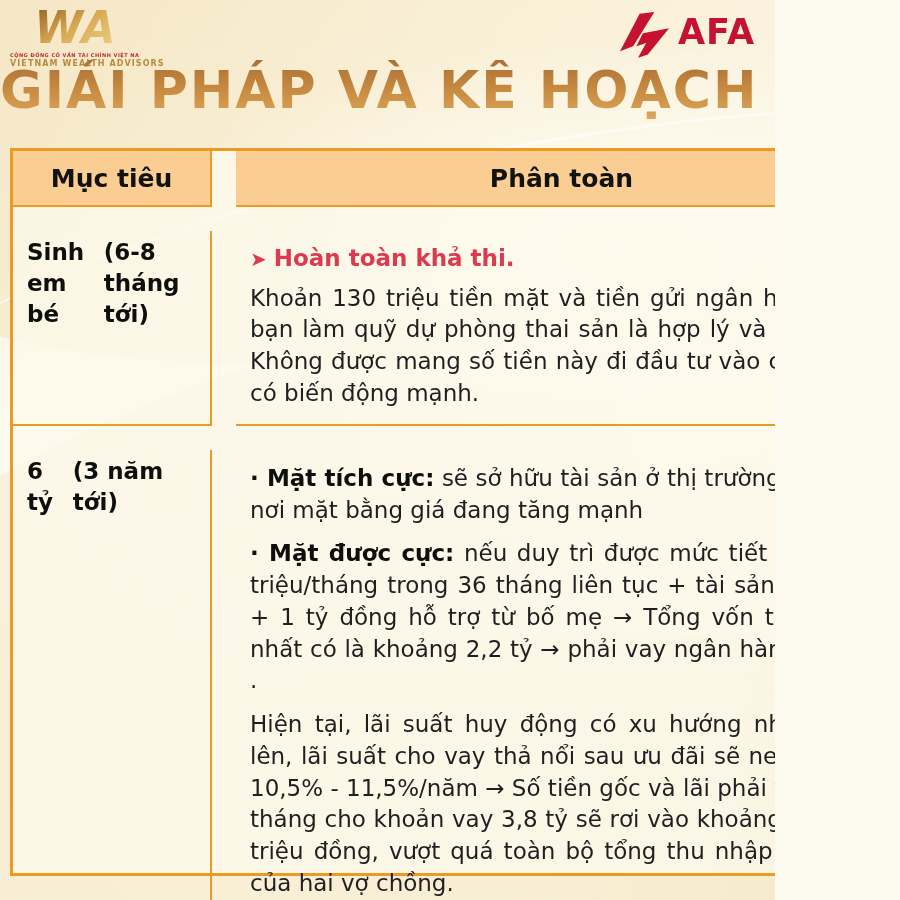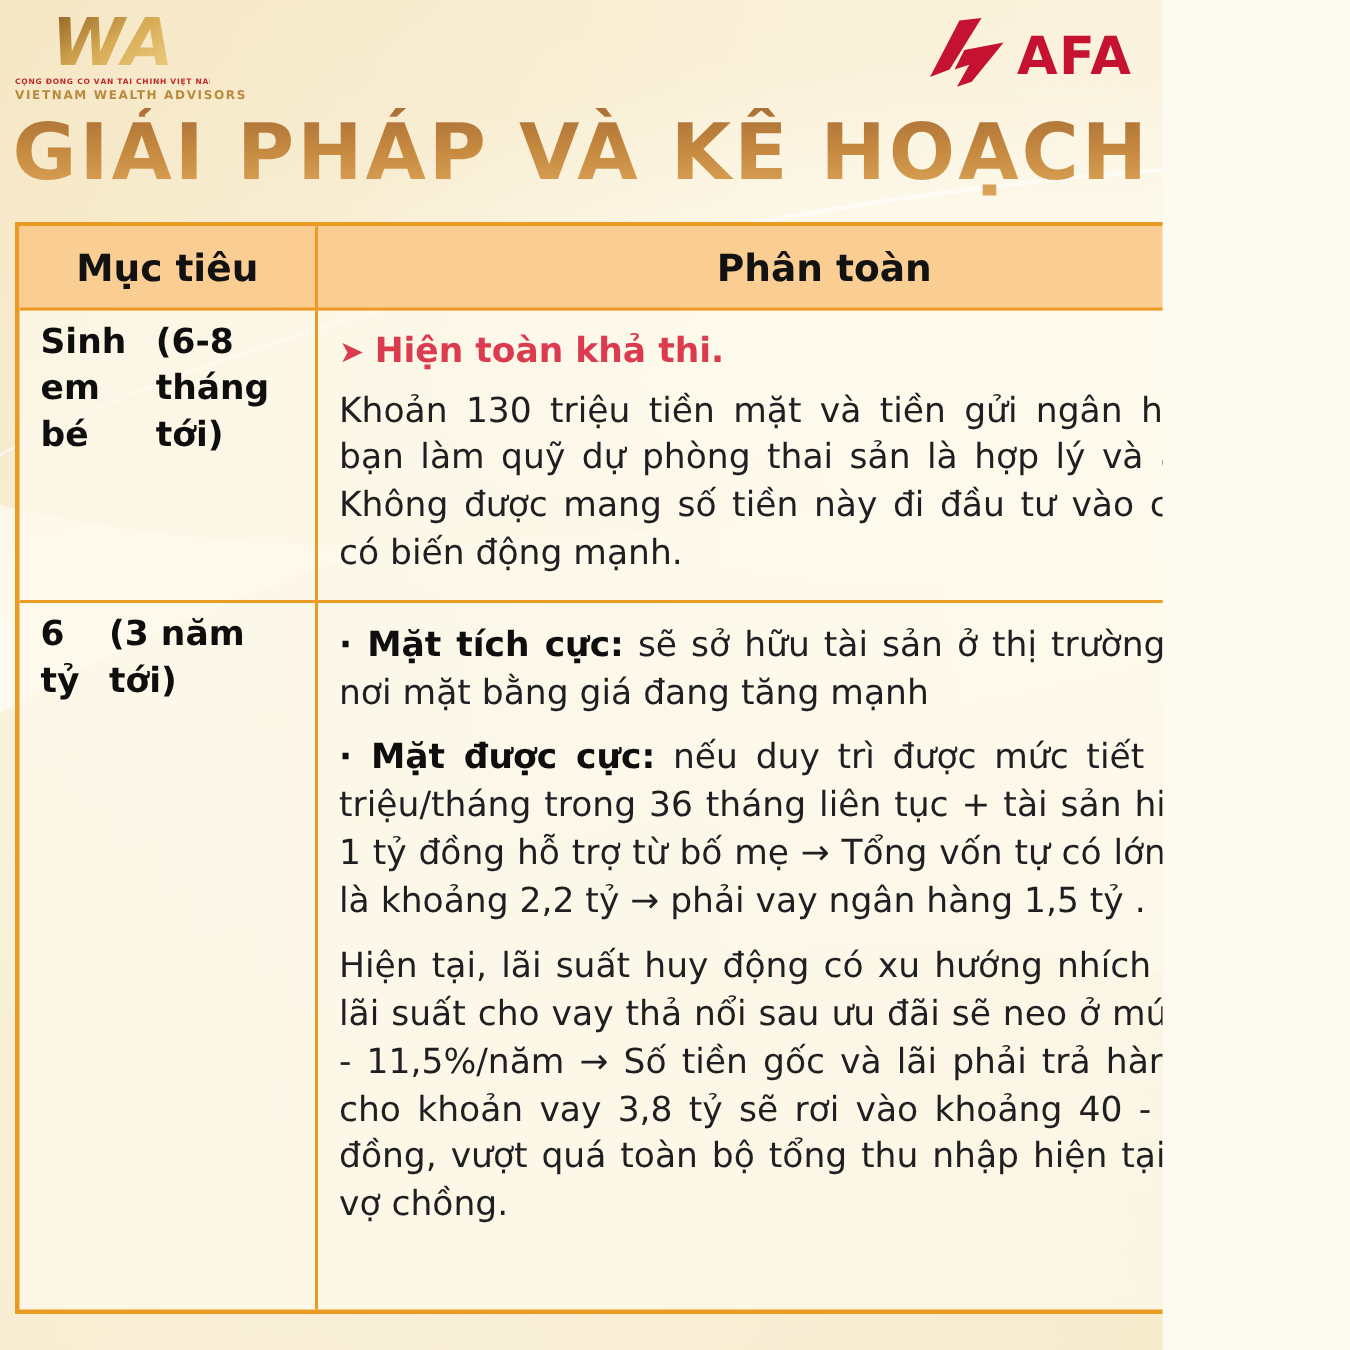--- a/index.html
+++ b/index.html
@@ -36,41 +36,42 @@
   .topbar { position:absolute; top:0; left:0; width:100%; height:150px; }
   .vwa-logo { position:absolute; top:6px; left:10px; width:130px; text-align:center; }
   .vwa-tagline {
     display:block; font-size:5px; letter-spacing:.5px; color:#c22a2a;
     font-weight:bold; white-space:nowrap; overflow:hidden; margin-top:-2px;
   }
   .vwa-name {
     display:block; font-size:8px; letter-spacing:1.1px; font-weight:bold;
     color:#b98a3c; white-space:nowrap; margin-top:1px;
   }
-  .afa-logo { position:absolute; top:12px; right:20px; display:flex; align-items:flex-end; }
+  .afa-logo { position:absolute; top:12px; right:20px; display:flex; align-items:center; }
   .afa-text { display:flex; flex-direction:column; align-items:center; margin-left:2px; }
   .afa-name { font-size:35px; font-weight:800; color:#c41230; letter-spacing:1px; line-height:.9; }
   .afa-sub  { font-size:9px; font-weight:bold; letter-spacing:4.5px; color:#fbf6e4; margin-top:2px; }
 
   .page-title {
-    position:absolute; top:72px; left:0; width:100%;
-    text-align:center; font-size:52px; font-weight:800; letter-spacing:2px;
+    position:absolute; top:60px; left:0; width:100%;
+    text-align:left; font-size:52px; font-weight:800; letter-spacing:2px;
     background: linear-gradient(180deg, #aa7038 0%, #c5883f 45%, #dda75c 100%);
     -webkit-background-clip: text; background-clip: text; color: transparent;
     white-space:nowrap;
   }
 
   
   .plan-table {
     position:absolute; left:10px; top:148px; width:880px; height:728px;
     display:grid;
     grid-template-columns: 199px 1fr;
     grid-template-rows: 56px 195px 1fr;
     border: 3px solid #eb9b24;
     background: rgba(253,248,235,.78);
+    gap: 24px;
   }
   .cell { border-right: 2px solid #eb9b24; border-bottom: 2px solid #eb9b24; }
   .cell.last-col { border-right: none; }
   .cell.last-row { border-bottom: none; }
   .th {
     background: #facd92;
     display:flex; align-items:center; justify-content:center;
     font-size:25px; font-weight:800; color:#121212;
   }
   .goal-cell {
@@ -136,21 +137,21 @@
 
     <div class="cell th">Mục tiêu</div>
     <div class="cell th last-col">Phân toàn</div>
 
     <div class="cell goal-cell">
       <span>Sinh em bé</span>
       <span>(6-8 tháng tới)</span>
     </div>
     <div class="cell analysis-cell last-col">
       <div class="verdict">
-        <span class="arrow">➤</span><span>Hiện toàn khả thi.</span>
+        <span class="arrow">➤</span><span>Hoàn toàn khả thi.</span>
       </div>
       <p class="body-par">
         <span>Khoản 130 triệu tiền mặt và tiền gửi ngân hàng của bạn làm quỹ dự phòng thai sản là hợp lý và an toàn. Không được mang số tiền này đi đầu tư vào các kênh có biến động mạnh.</span>
       </p>
     </div>
 
     <div class="cell goal-cell last-row">
       <span>6 tỷ</span>
       <span>(3 năm tới)</span>
     </div>

